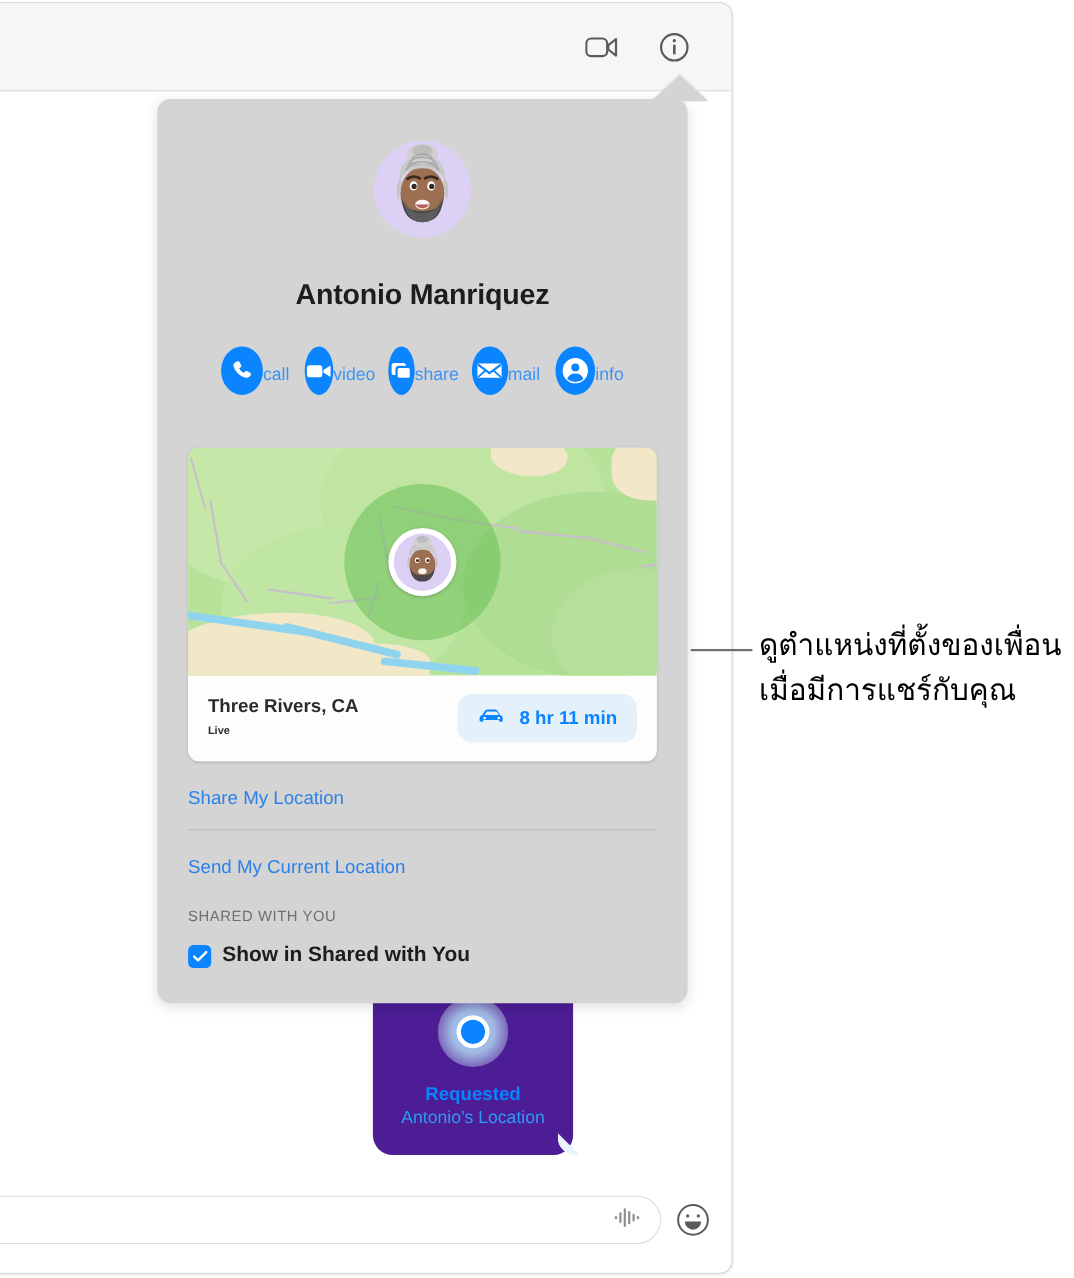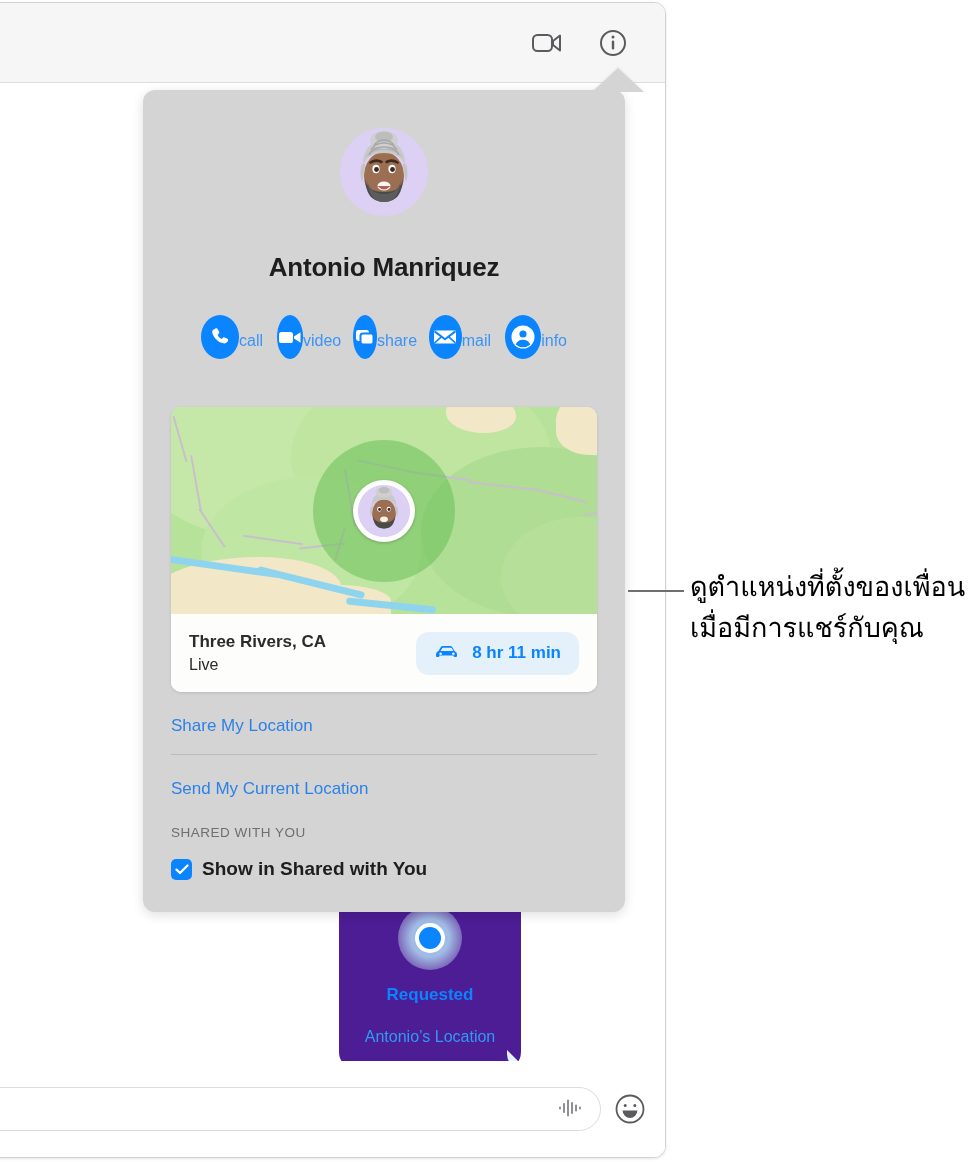--- a/index.html
+++ b/index.html
@@ -58,21 +58,21 @@
   .loc-pin{
     width: 64px; height: 64px; border-radius: 50%;
     background: radial-gradient(circle, rgba(155,205,240,0.95) 0%, rgba(175,215,242,0.85) 42%, rgba(210,233,248,0.35) 72%, rgba(231,243,252,0) 100%);
     display:flex; align-items:center; justify-content:center;
   }
   .loc-pin-inner{
     width: 30px; height:30px; border-radius:50%;
     background:#0a84ff; border: 4px solid #ffffff;
   }
   .bubble-title{ color:#0a84ff; font-weight:bold; font-size:17px; line-height:22px; }
-  .bubble-sub{ color:#2e9bf5; font-size:16px; line-height:22px;margin-top:20px; }
+  .bubble-sub{ color:#2e9bf5; font-size:16px; line-height:22px; }
 
   
   .bottom-bar {
     position:absolute; left:0; bottom:0; width:100%; height:96px;
     background:#ffffff;
     display:flex; align-items:center; padding: 0 18px 0 12px; gap: 12px;
   }
   .input-field{
     flex:1; height:44px; border:1px solid #dcdcdc; border-radius:22px;
     background:#fff; display:flex; align-items:center; justify-content:flex-end;
@@ -157,21 +157,21 @@
   .map-avatar-inner{
     width:100%; height:100%; border-radius:50%;
     background:#ddd0f5; overflow:hidden; position:relative;
   }
   .map-footer{
     height: 78px; background:#fdfdfb;
     display:flex; align-items:center; justify-content:space-between;
     padding: 0 18px;
   }
   .place-name{ font-size:17px; font-weight:bold; color:#2b2b2b; line-height:24px;}
-  .place-status{ font-size:16px; color:#2b2b2b; line-height:22px;}
+  .place-status{ font-size:10px; color:#2b2b2b; line-height:22px;font-weight:bold;}
   .eta{
     background:#e4f0fa; border-radius:13px;
     padding: 11px 18px; display:flex; align-items:center; gap:12px;
   }
   .eta-text{ color:#0a84ff; font-size:17px; font-weight:bold; }
 
   
   .link-row{ font-size:17px; color:#2c82e8; padding: 24px 0 0 0; cursor:pointer;}
   .divider{ height:1px; background:#bcbcbc; margin-top: 18px; }
   .section-hdr{ font-size:13.5px; color:#6e6e73; letter-spacing:0.5px; margin-top: 26px; }

